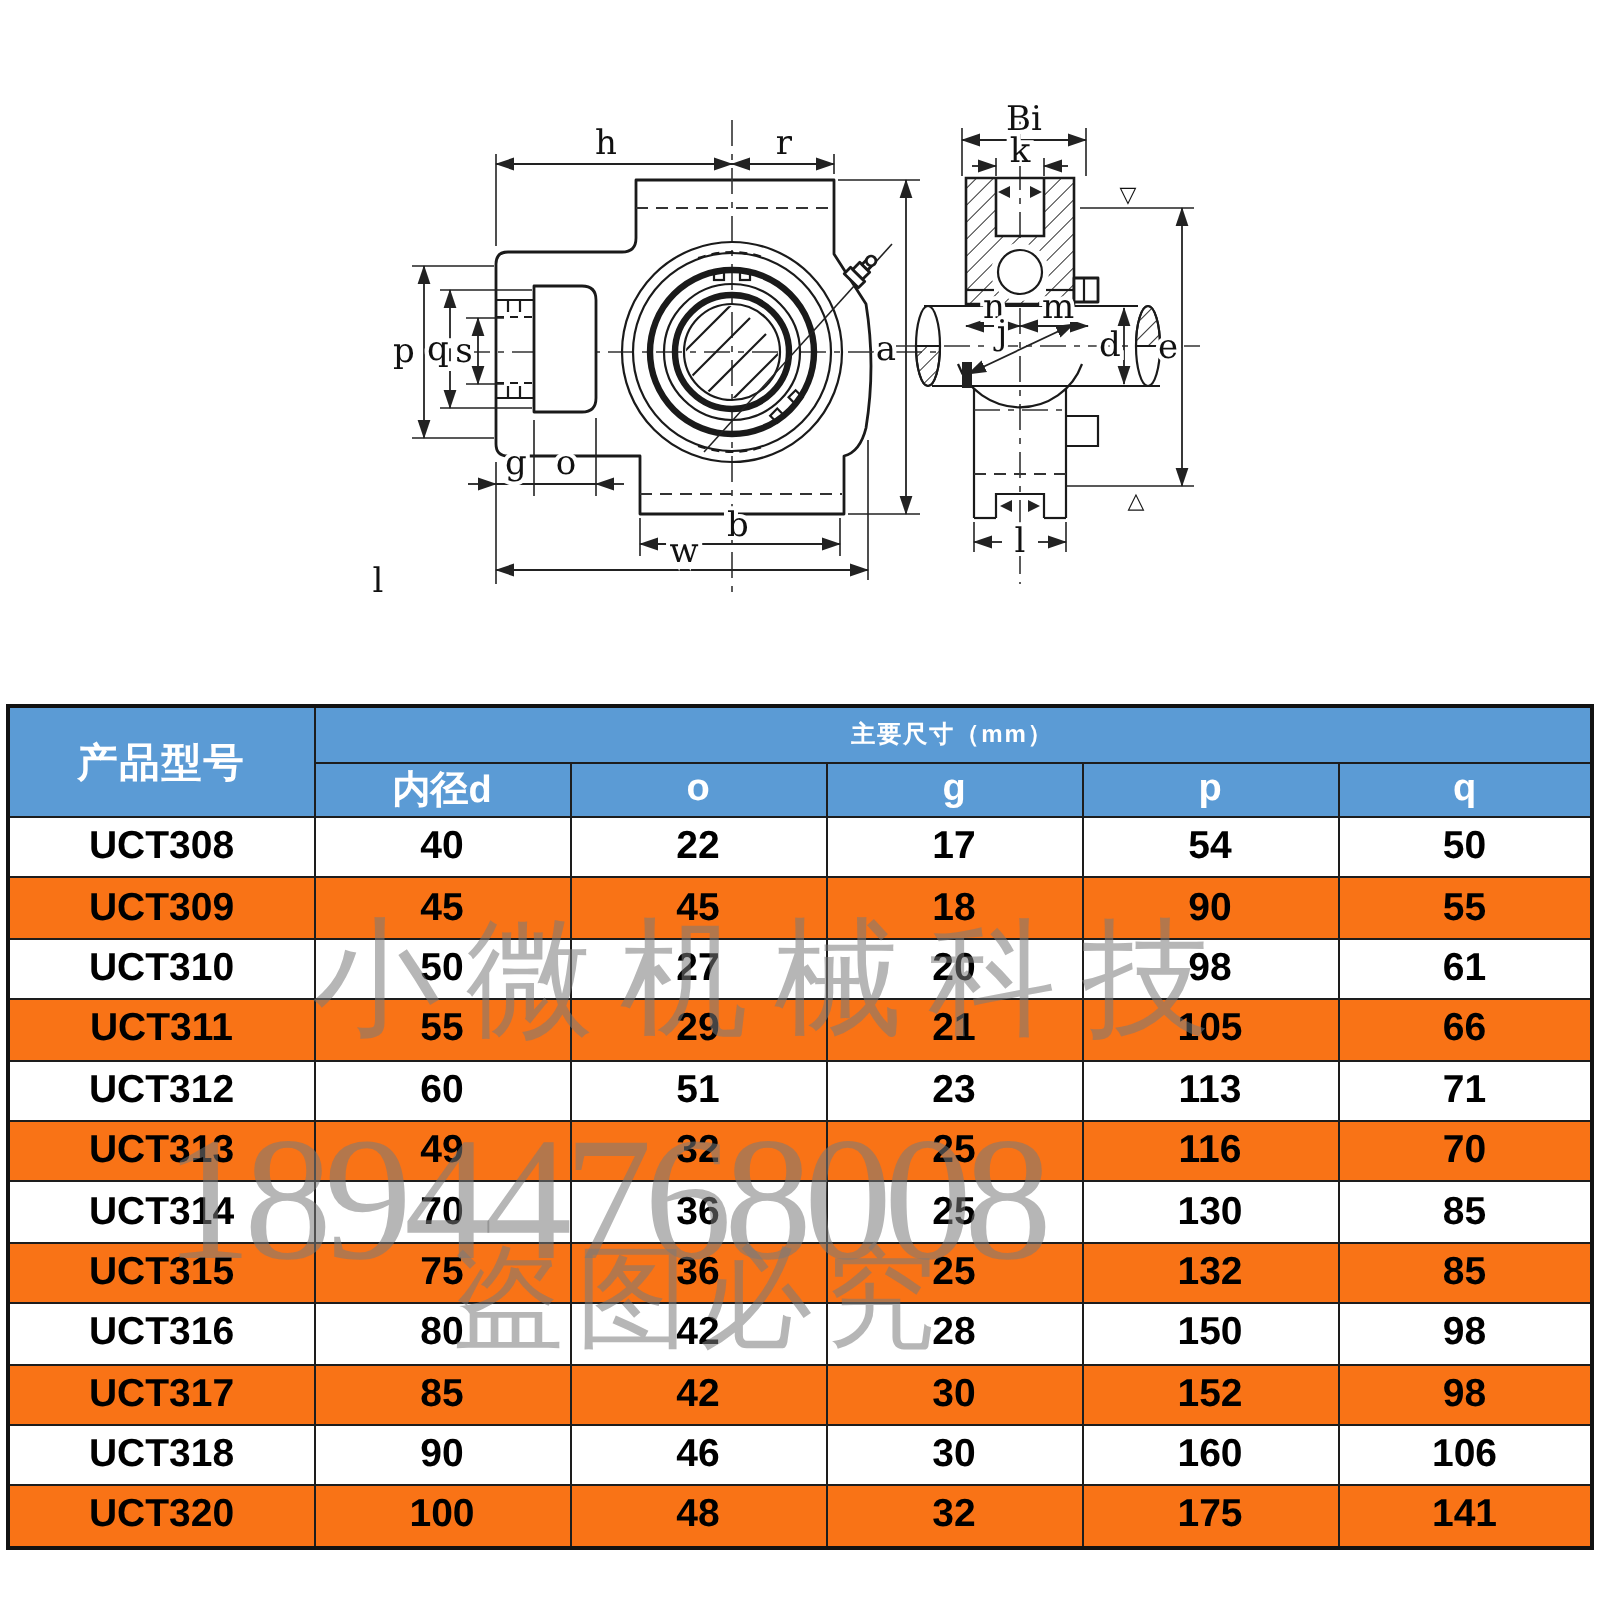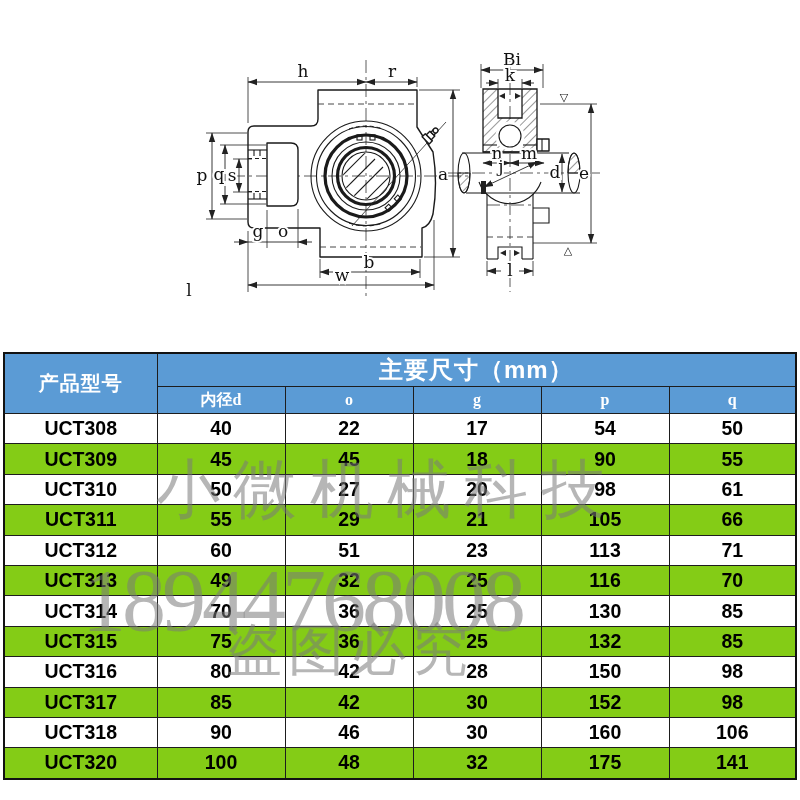--- a/index.html
+++ b/index.html
@@ -20,25 +20,25 @@
   .lbl{font-family:"DejaVu Serif","Liberation Serif",serif;font-size:17px;fill:#111;
        text-anchor:middle;paint-order:stroke;stroke:#ffffff;stroke-width:4px;}
   .sym{font-family:"DejaVu Sans",sans-serif;font-size:11px;fill:#111;text-anchor:middle;}
   .arrtri{fill:#222;stroke:none;}
   
   .tablewrap{position:absolute;left:3px;top:352px;width:794px;border-radius:15px;}
   table{width:100%;border-collapse:collapse;table-layout:fixed;border:2.5px solid #121212;}
   th,td{border:1.6px solid #1d1d1d;text-align:center;vertical-align:middle;
         padding:0;font-weight:bold;color:#000;}
   thead th{background:#5B9BD5;color:#fff;}
-  th.group{height:27px;font-size:24px;letter-spacing:1px;}
-  th.sub{height:26px;font-size:16px;font-family:Liberation Serif, serif;}
+  th.group{height:27px;font-size:12px;letter-spacing:1px;}
+  th.sub{height:26px;font-size:19px;}
   th.product{font-size:20px;letter-spacing:1px;}
   tbody td{height:29.4px;font-size:19.5px;background:#ffffff;}
-  tbody tr.alt td{background:#84cc16;}
+  tbody tr.alt td{background:#f97316;}
   
   .wm{position:absolute;color:rgba(122,122,122,0.55);font-weight:400;
       white-space:nowrap;line-height:1;pointer-events:none;z-index:5;
       font-family:Liberation Serif, serif;text-align:center;}
   #wm1{left:156px;top:458px;font-size:64px;letter-spacing:13px;}
   #wm2{left:82px;top:536px;font-size:88px;letter-spacing:-4px;margin-top:21px;}
   #wm3{left:226px;top:622px;font-size:56px;letter-spacing:6px;}
 </style>
 </head>
 <body>

